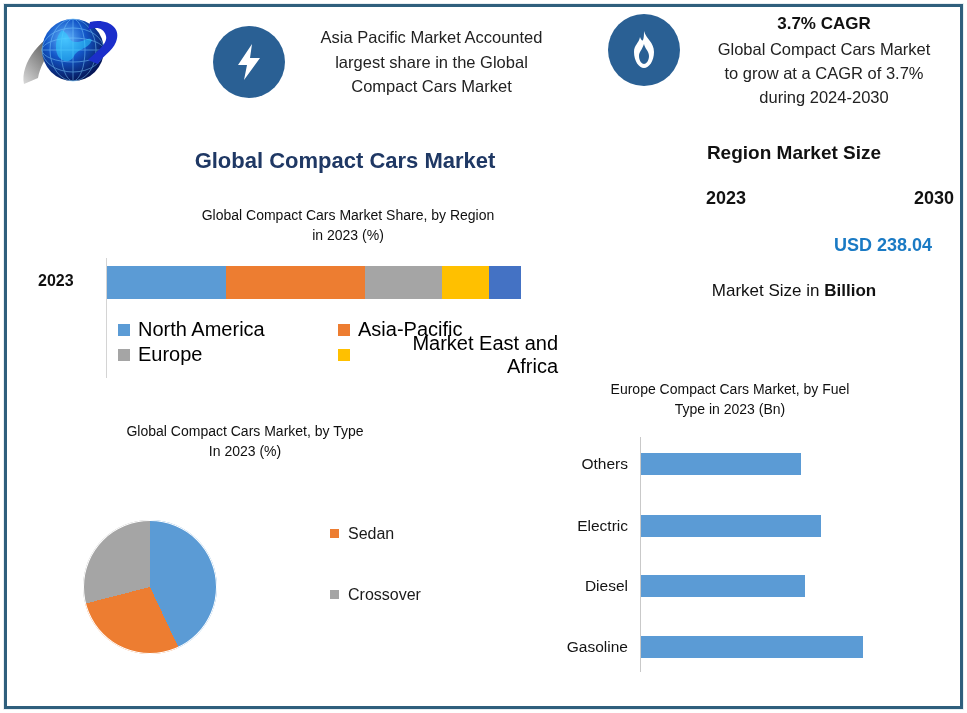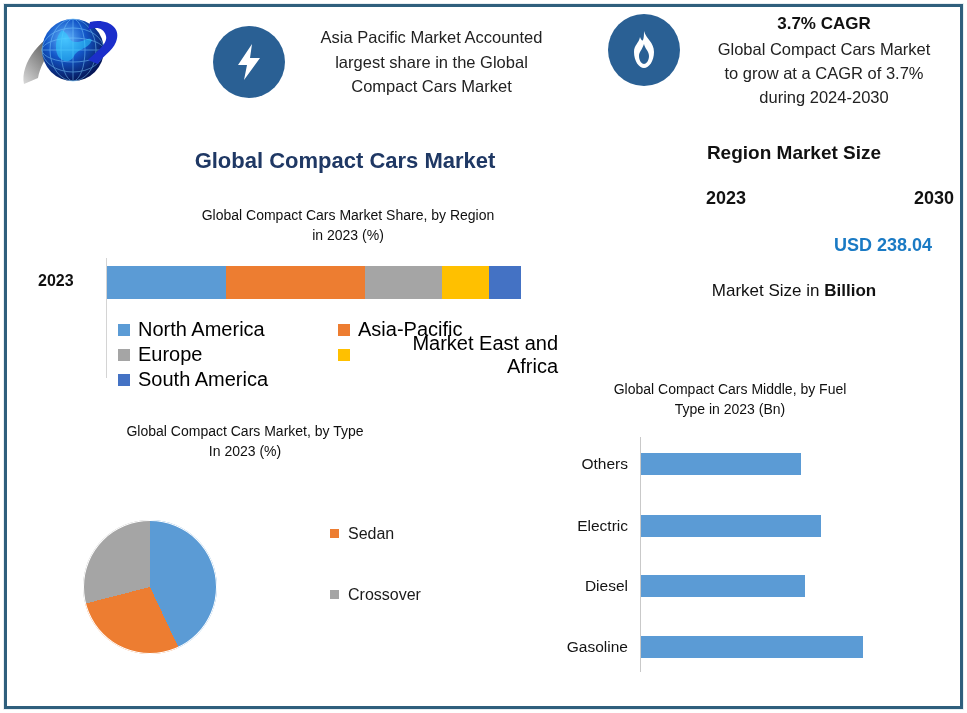--- a/index.html
+++ b/index.html
@@ -322,24 +322,20 @@
         <span>Asia-Pacific</span>
       </div>
       <div class="legend-item">
         <span class="swatch" style="background: rgb(165, 165, 165);"></span>
         <span>Europe</span>
       </div>
       <div class="legend-item">
         <span class="swatch" style="background: rgb(255, 192, 0);"></span>
         <span>Market East and Africa</span>
       </div>
-      <div class="legend-item">
-        <span class="swatch" style="background: rgb(68, 114, 196);"></span>
-        <span>South America</span>
-      </div>
     </div>
 
   <div class="ms-title">Region Market Size</div>
   <div class="ms-year" style="left:656px;">2023</div>
   <div class="ms-year" style="left:814px;text-align:right;">2030</div>
   <div class="ms-val" style="left:798px;">USD 238.04</div>
   <div class="ms-note"><span>Market Size in </span><b>Billion</b></div>
 
   <div class="chart-title" style="left:35px; top:421px; width:420px;">
     <div>Global Compact Cars Market, by Type</div>
@@ -351,21 +347,21 @@
         <span class="pie-sw" style="background: rgb(237, 125, 49);"></span>
         <span>Sedan</span>
       </div>
       <div class="pie-legend-item">
         <span class="pie-sw" style="background: rgb(165, 165, 165);"></span>
         <span>Crossover</span>
       </div>
     </div>
 
   <div class="chart-title" style="left:515px; top:379px; width:430px;">
-    <div>Global Compact Cars Middle, by Fuel</div>
+    <div>Europe Compact Cars Market, by Fuel</div>
     <div>Type in 2023 (Bn)</div>
   </div>
   <div class="fuel-axis"></div>
   <div id="fuel-bars">
       <div class="fuel-bar" style="top: 453px; width: 159.84px; background: rgb(91, 155, 213);"></div>
       <div class="fuel-label" style="left: 508px; top: 455px;">Others</div>
       <div class="fuel-bar" style="top: 515px; width: 179.82px; background: rgb(91, 155, 213);"></div>
       <div class="fuel-label" style="left: 508px; top: 517px;">Electric</div>
       <div class="fuel-bar" style="top: 575px; width: 164.28px; background: rgb(91, 155, 213);"></div>
       <div class="fuel-label" style="left: 508px; top: 577px;">Diesel</div>

